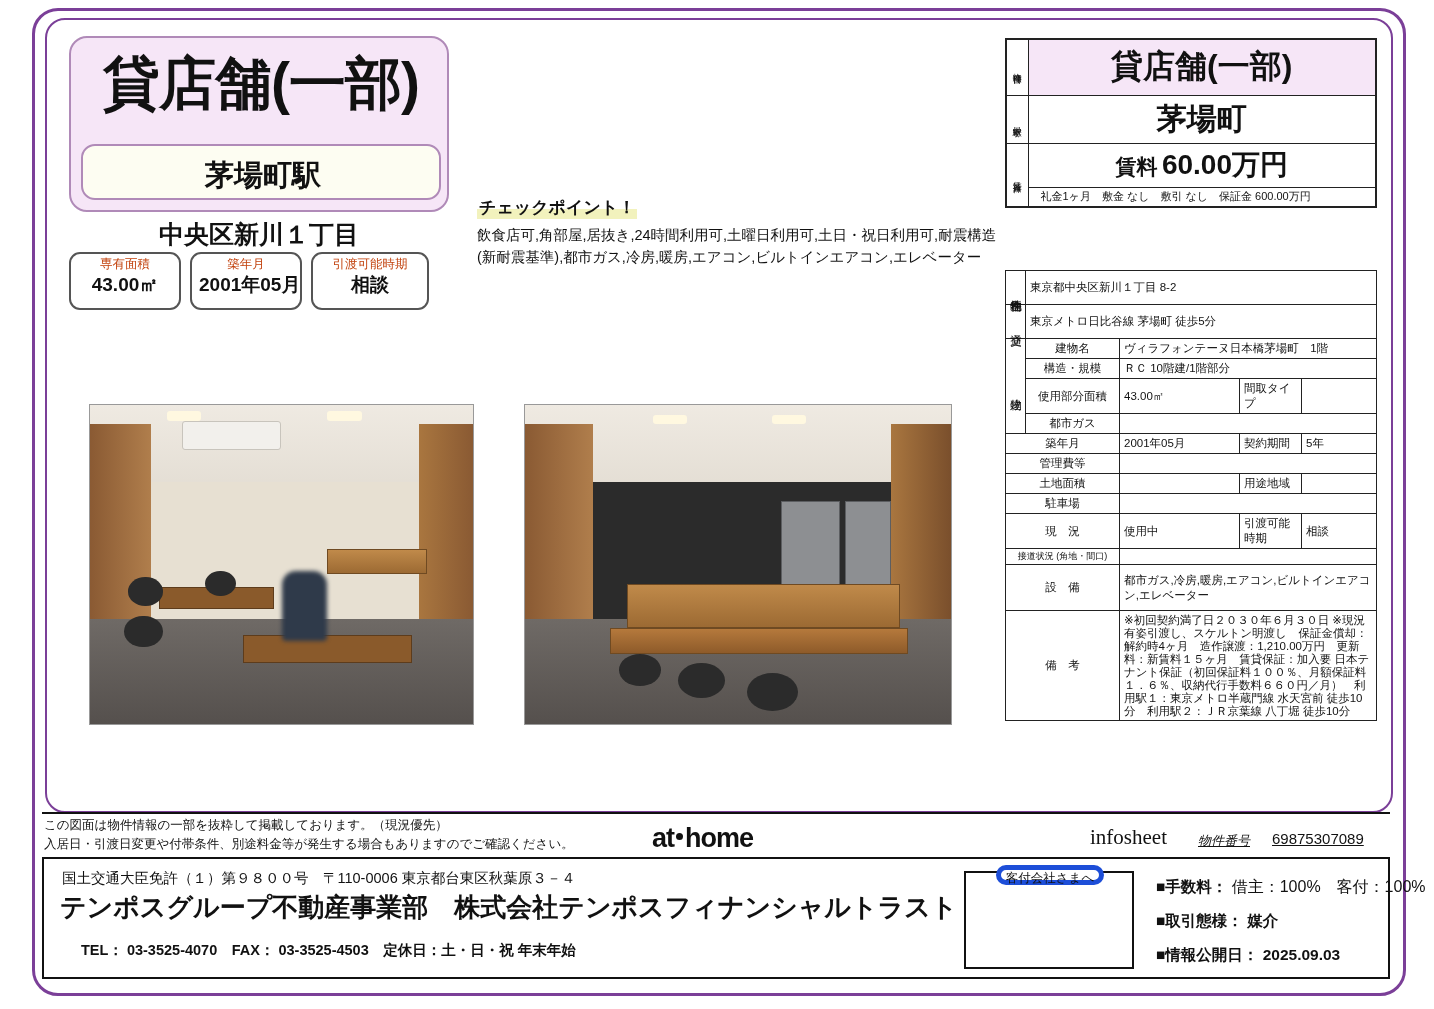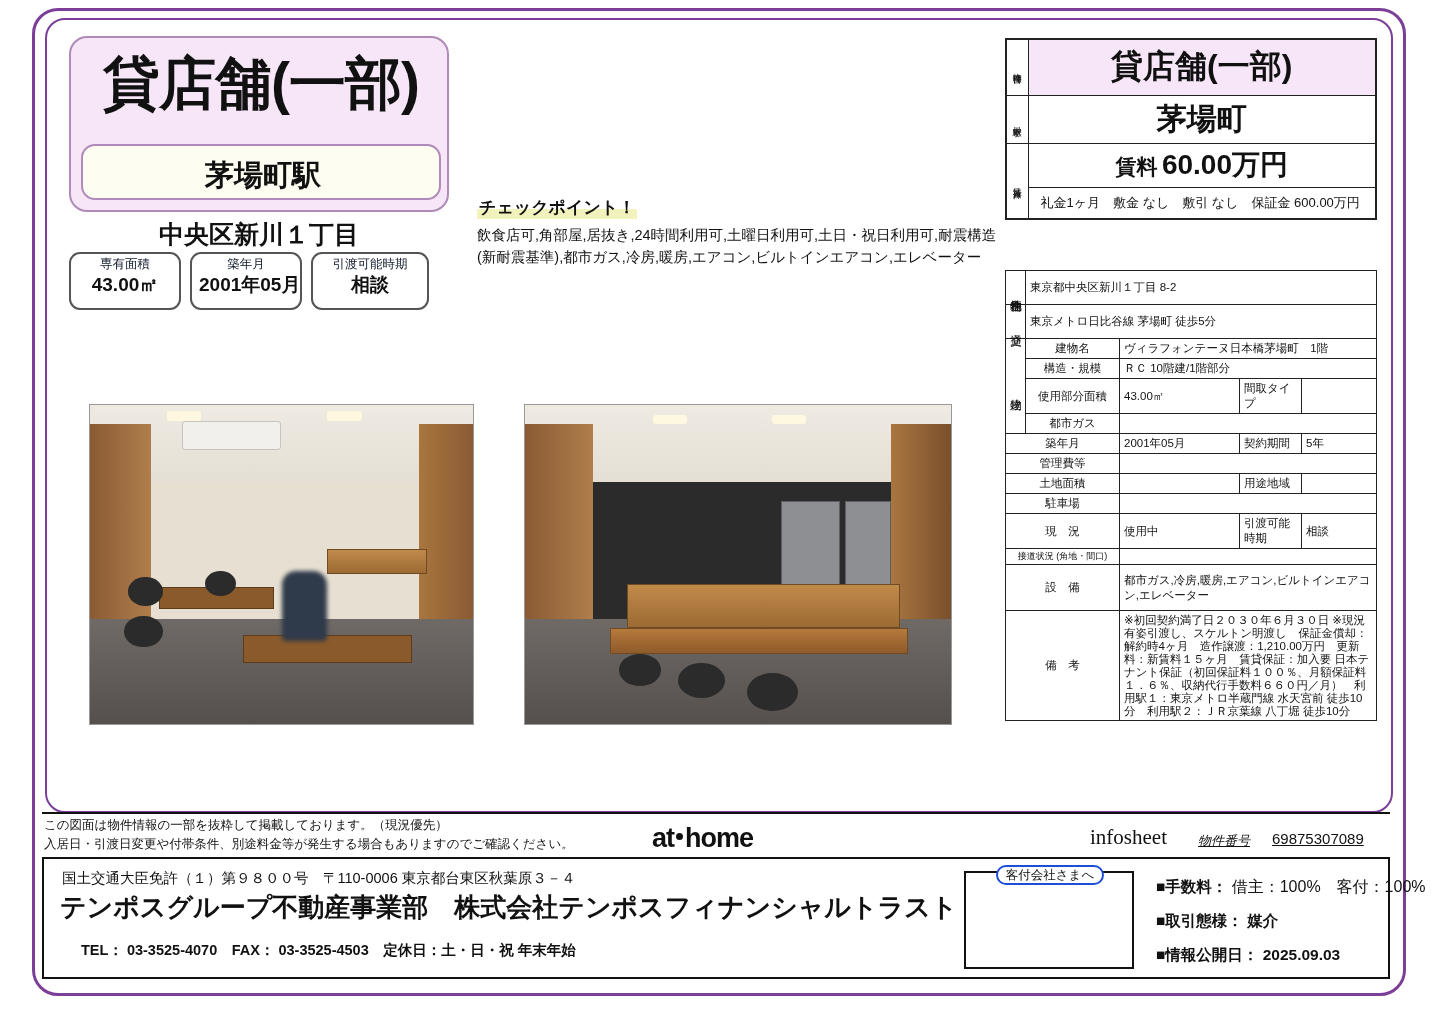--- a/index.html
+++ b/index.html
@@ -88,21 +88,21 @@
   .spec-box {
     border: 2px solid #555;
     border-radius: 11px;
     height: 58px;
     padding: 3px 7px 0 7px;
     text-align: center;
     background: #fff;
   }
   .spec-box .lbl {
     font-size: 12.5px;
-    color: #0f172a;
+    color: #c2410c;
     line-height: 15px;
     white-space: nowrap;
   }
   .spec-box .val {
     font-size: 19px;
     font-weight: bold;
     color: #111;
     line-height: 26px;
     white-space: nowrap;
   }
@@ -189,22 +189,22 @@
   }
   .rt-rent {
     text-align: center;
     height: 44px;
     color:#111;
     font-weight: bold;
   }
   .rt-rent .r1 { font-size: 21px; }
   .rt-rent .r2 { font-size: 28px; }
   .rt-cond {
-    font-size: 13px;
-    height: 32px;
+    font-size: 11px;
+    height: 20px;
     padding-left: 12px !important;
     color:#111;
   }
 
   
   .rd-table {
     position: absolute;
     left: 958px; top: 250px;
     width: 372px;
     border: 1px solid #222;
@@ -309,21 +309,21 @@
     left: 920px; top: 12px;
     width: 170px; height: 98px;
     border: 2px solid #111;
     background:#fff;
   }
   .agent-title {
     position: absolute;
     left: 952px; top: 6px;
     width: 108px; height: 20px;
     background: #fff;
-    border: 2px solid #1d4ed8;
+    border: 5px solid #1d4ed8;
     border-radius: 10px;
     font-size: 12.5px;
     text-align: center;
     line-height: 17px;
     color:#111;
   }
   .fee-list {
     position: absolute;
     left: 1112px; top: 18px;
     color:#111;

